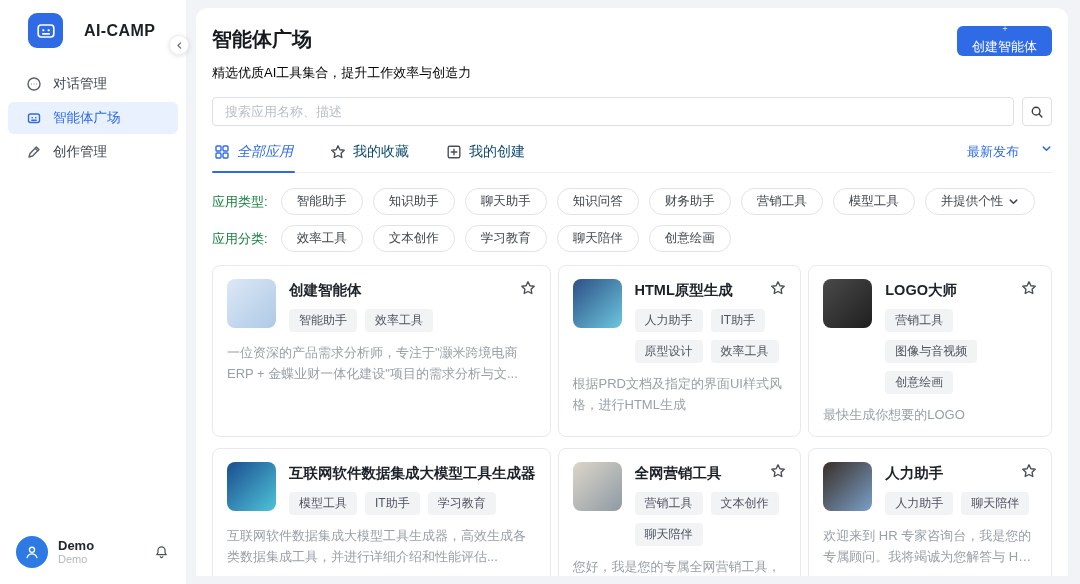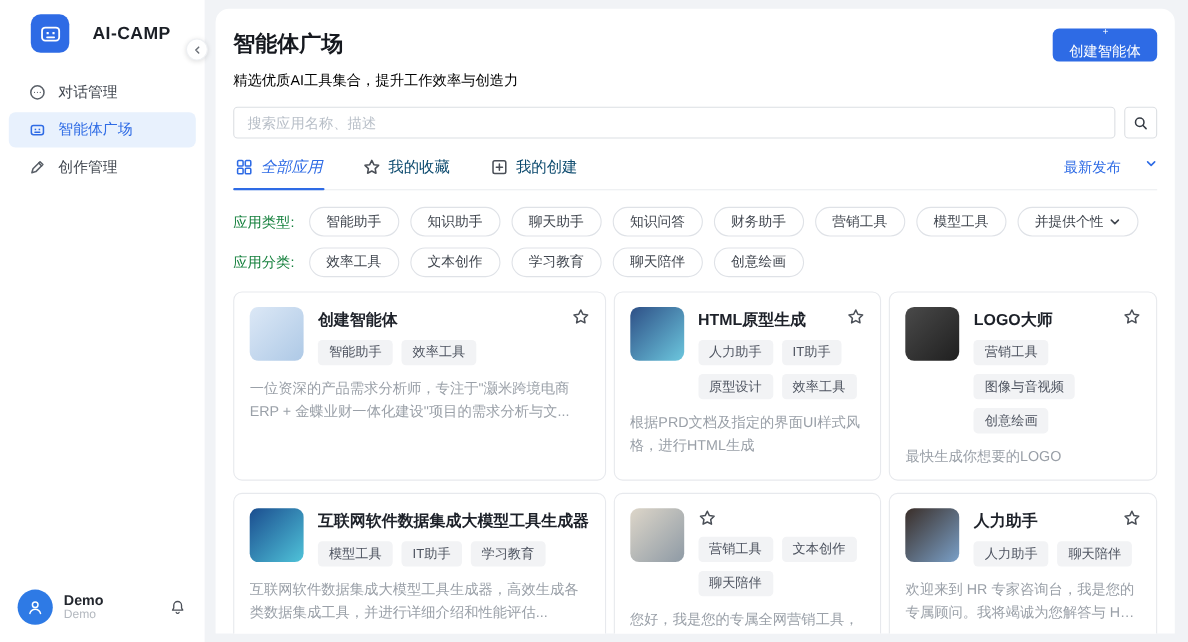--- a/index.html
+++ b/index.html
@@ -318,20 +318,21 @@
             </div>
           </div>
         </div>
         <p class="card-desc">互联网软件数据集成大模型工具生成器，高效生成各类数据集成工具，并进行详细介绍和性能评估...</p>
       </article>
       <article class="card">
         <div class="card-head">
           <div class="avatar-img" style="background: linear-gradient(135deg, rgb(221, 214, 201), rgb(142, 154, 165));"></div>
           <div class="card-right">
             <div class="title-row">
+              <h3 class="card-title">全网营销工具</h3>
               <button class="star-btn">
                 <svg width="16" height="16" viewBox="0 0 16 16" fill="none" stroke="currentColor" stroke-width="1.4" stroke-linecap="round" stroke-linejoin="round">
                   <path d="M8 1.8l1.9 3.9 4.3.6-3.1 3 .7 4.2L8 11.5l-3.8 2 .7-4.2-3.1-3 4.3-.6z"></path>
                 </svg>
               </button>
             </div>
             <div class="tag-row">
               <span class="tag">营销工具</span>
               <span class="tag">文本创作</span>
               <span class="tag">聊天陪伴</span>

